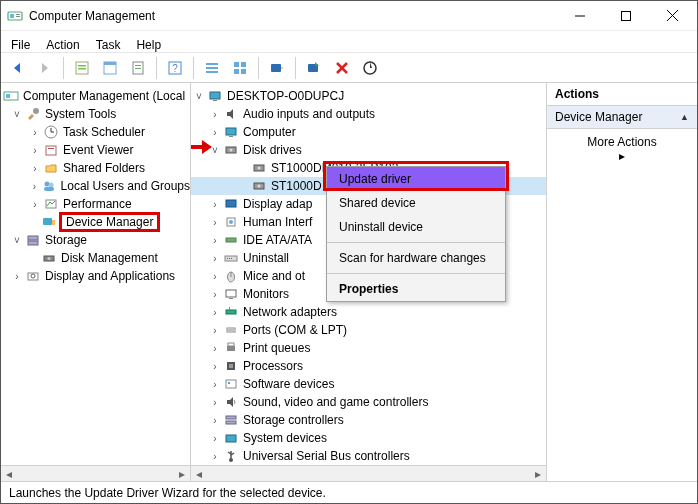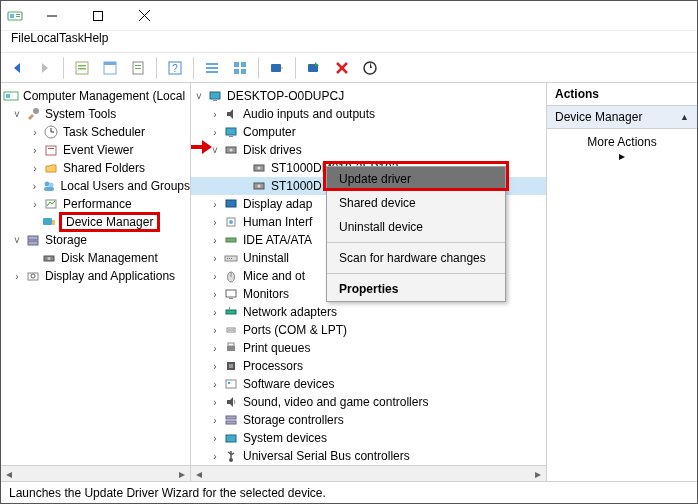--- a/index.html
+++ b/index.html
@@ -2,21 +2,21 @@
 <html><head>
 <meta charset="utf-8">
 <style>
   * { box-sizing: border-box; }
   html, body { margin: 0; padding: 0; font-family: "Segoe UI", Tahoma, sans-serif; font-size: 12px; color: #000; background: #fff; }
   .window { width: 698px; height: 504px; border: 1px solid #555; display: flex; flex-direction: column; background: #fff; position: relative; }
   .titlebar { height: 30px; display: flex; align-items: center; padding: 0 2px 0 6px; border-bottom: 1px solid #eee; }
   .title-icon { width: 16px; height: 16px; margin-right: 6px; display:flex; align-items:center; justify-content:center; }
   .title-text { flex: 1; font-size: 12px; }
   .winbtn { width: 46px; height: 28px; display: flex; align-items: center; justify-content: center; font-size: 13px; color: #222; }
-  .menubar { height: 22px; display: flex; align-items: flex-start; gap: 0; padding: 0 10px; border-bottom: 1px solid #e6e6e6; }
+  .menubar { height: 22px; display: flex; align-items: flex-end; gap: 16px; padding: 0 10px; border-bottom: 1px solid #e6e6e6; }
   .menubar div { cursor: default; }
   .toolbar { height: 30px; display: flex; align-items: center; gap: 4px; padding: 0 4px; border-bottom: 1px solid #d0d0d0; }
   .tbtn { width: 24px; height: 24px; display: flex; align-items: center; justify-content: center; border: 1px solid transparent; }
   .sep { width: 1px; height: 22px; background: #d0d0d0; margin: 0 2px; }
   .body { flex: 1; display: flex; min-height: 0; }
   .left-pane { width: 190px; border-right: 1px solid #d0d0d0; overflow: hidden; position: relative; display:flex; flex-direction:column;justify-content:flex-end; }
   .mid-pane { flex: 1; border-right: 1px solid #d0d0d0; overflow: hidden; position: relative; display:flex; flex-direction:column; }
   .right-pane { width: 150px; display:flex; flex-direction:column; }
   .statusbar { height: 22px; border-top: 1px solid #d0d0d0; display: flex; align-items: center; padding: 0 8px; font-size: 12px; }
   .tree { padding: 4px 0; overflow: auto; flex:1; }
@@ -26,21 +26,21 @@
   .lbl { font-size: 12px; }
   .sel { background: #cde6f7; }
   .left-pane .highlight-box { border: 3px solid #d00; padding: 0 4px; margin-left: -2px; }
   .actions-head { font-weight: 600; padding: 4px 8px; border-bottom: 1px solid #d0d0d0; background:#fff; }
   .actions-section { background: #e8eef7; padding: 4px 8px; display:flex; align-items:center; border-bottom:1px solid #d0d0d0; }
   .actions-item { padding: 6px 18px; display:flex; align-items:center;flex-direction:column; }
   .scroll-stub { position:absolute; right:0; bottom:0; height:16px; left:0; background:#f0f0f0; border-top:1px solid #d0d0d0; display:flex; align-items:center; justify-content:flex-end; }
   .scroll-stub .sbtn { width:16px; height:14px; display:flex; align-items:center; justify-content:center; color:#666; }
   .ctx-menu { position: absolute; background: #f3f3f3; border: 1px solid #a0a0a0; box-shadow: 2px 2px 4px rgba(0,0,0,0.25); width: 180px; z-index: 20; }
   .ctx-item { padding: 5px 12px; font-size: 12px; }
-  .ctx-item.sel { background: #737373; }
+  .ctx-item.sel { background: #8b5cf6; }
   .ctx-sep { height: 1px; background: #c8c8c8; margin: 3px 0; }
   .ctx-bold { font-weight: 700; }
   .ctx-outline { position:absolute; border:3px solid #d00; z-index:25; pointer-events:none; }
   .arrow-anno { position:absolute; z-index:15; color:#d00; font-size:22px; font-weight:700; pointer-events:none;}
   svg { display:block; }
   .tri-up { font-size:9px; color:#333;}
 </style>
 </head>
 <body>
 
@@ -48,41 +48,42 @@
 
   <div class="titlebar">
     <span class="title-icon">
       <svg width="16" height="16" viewBox="0 0 16 16">
           <rect x="1" y="4" width="14" height="8" rx="1" fill="#fff" stroke="#5a7" stroke-width="1.2"></rect>
           <rect x="3" y="6" width="4" height="4" fill="#6bd"></rect>
           <rect x="9" y="6" width="4" height="1" fill="#888"></rect>
           <rect x="9" y="8" width="4" height="1" fill="#888"></rect>
         </svg>
     </span>
+    <span class="title-text">Computer Management</span>
     <div class="winbtn">
       <svg width="10" height="10">
           <line x1="0" y1="5" x2="10" y2="5" stroke="#000" stroke-width="1"></line>
         </svg>
     </div>
     <div class="winbtn">
       <svg width="10" height="10">
           <rect x="0.5" y="0.5" width="9" height="9" fill="none" stroke="#000"></rect>
         </svg>
     </div>
     <div class="winbtn">
       <svg width="11" height="11">
           <line x1="0" y1="0" x2="11" y2="11" stroke="#000"></line>
           <line x1="11" y1="0" x2="0" y2="11" stroke="#000"></line>
         </svg>
     </div>
   </div>
 
   <div class="menubar">
     <div>File</div>
-    <div>Local</div>
+    <div>Action</div>
     <div>Task</div>
     <div>Help</div>
   </div>
 
   <div class="toolbar">
     <div class="tbtn">
         <svg width="16" height="16">
           <path d="M11 3 L5 8 L11 13 Z" fill="#2a6ed0"></path>
         </svg>
       </div>

